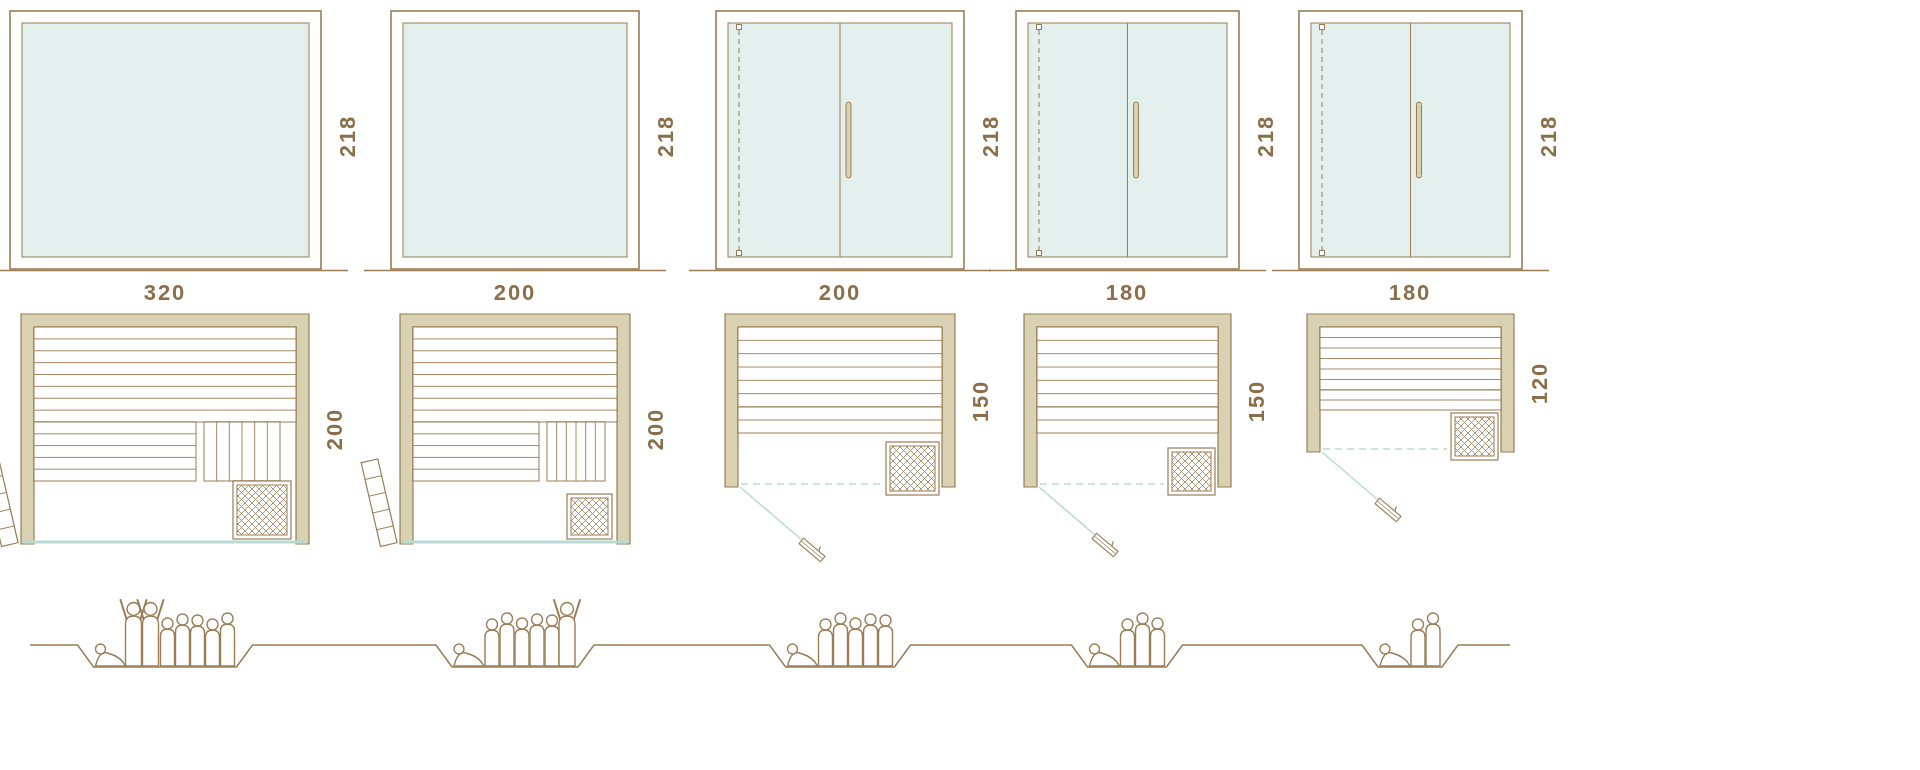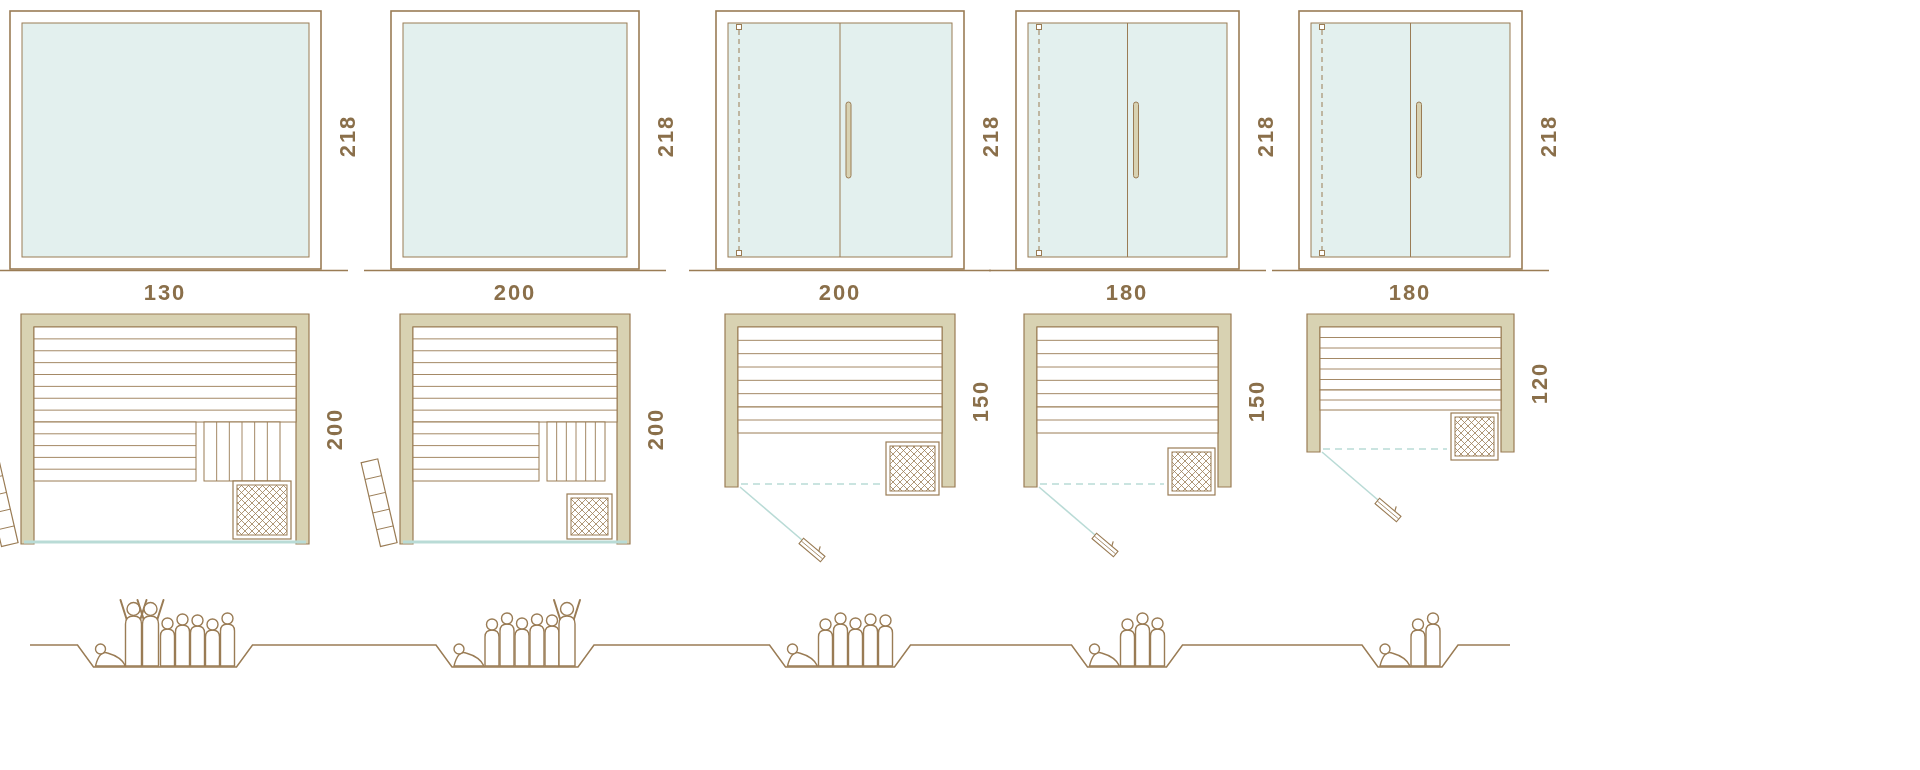--- a/index.html
+++ b/index.html
@@ -35,21 +35,21 @@
 <div id="columns">
     <div class="column" style="left: 8.5px; width: 313px;">
       <div class="elev-wrap" style="height: 272px;">
         <svg width="313" height="272">
           <rect x="1" y="11" width="311" height="258" fill="#fff" stroke="#9a7c55" stroke-width="1.6"></rect>
           <rect x="13" y="23" width="287" height="234" fill="#e3f0ee" stroke="#9a7c55" stroke-width="1"></rect>
           <line x1="-26" y1="270.5" x2="339" y2="270.5" stroke="#9a7c55" stroke-width="1.4"></line>
         </svg>
         <div class="dim elev-label">218</div>
       </div>
-      <div class="dim width-label">130</div>
+      <div class="dim width-label">320</div>
       <div class="plan-wrap" style="width: 288px;">
         <svg width="288" height="230">
           <path d="M0 230 V0 H288 V230 H275 V13 H13 V230 Z" fill="#d8d2b2" stroke="#9a7c55" stroke-width="1.2"></path>
           <g>
             <rect x="13" y="13" width="262" height="95" fill="#fff" stroke="#9a7c55" stroke-width="1"></rect>
             <line x1="13" y1="24.875" x2="275" y2="24.875" stroke="#9a7c55" stroke-width="0.9"></line>
             <line x1="13" y1="36.75" x2="275" y2="36.75" stroke="#9a7c55" stroke-width="0.9"></line>
             <line x1="13" y1="48.625" x2="275" y2="48.625" stroke="#9a7c55" stroke-width="0.9"></line>
             <line x1="13" y1="60.5" x2="275" y2="60.5" stroke="#9a7c55" stroke-width="0.9"></line>
             <line x1="13" y1="72.375" x2="275" y2="72.375" stroke="#9a7c55" stroke-width="0.9"></line>

